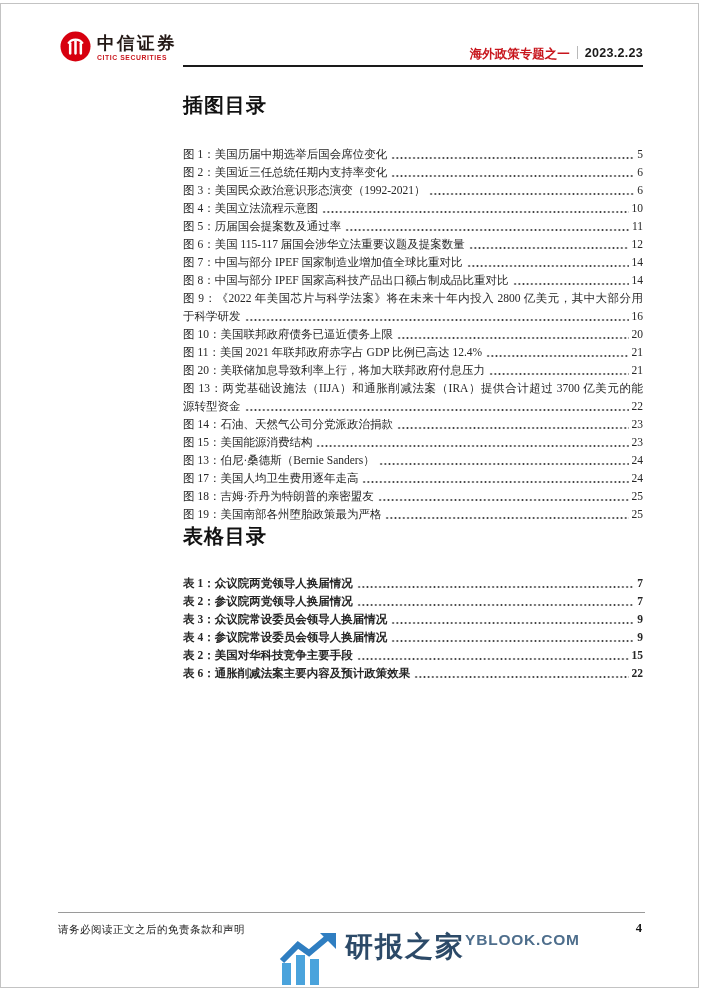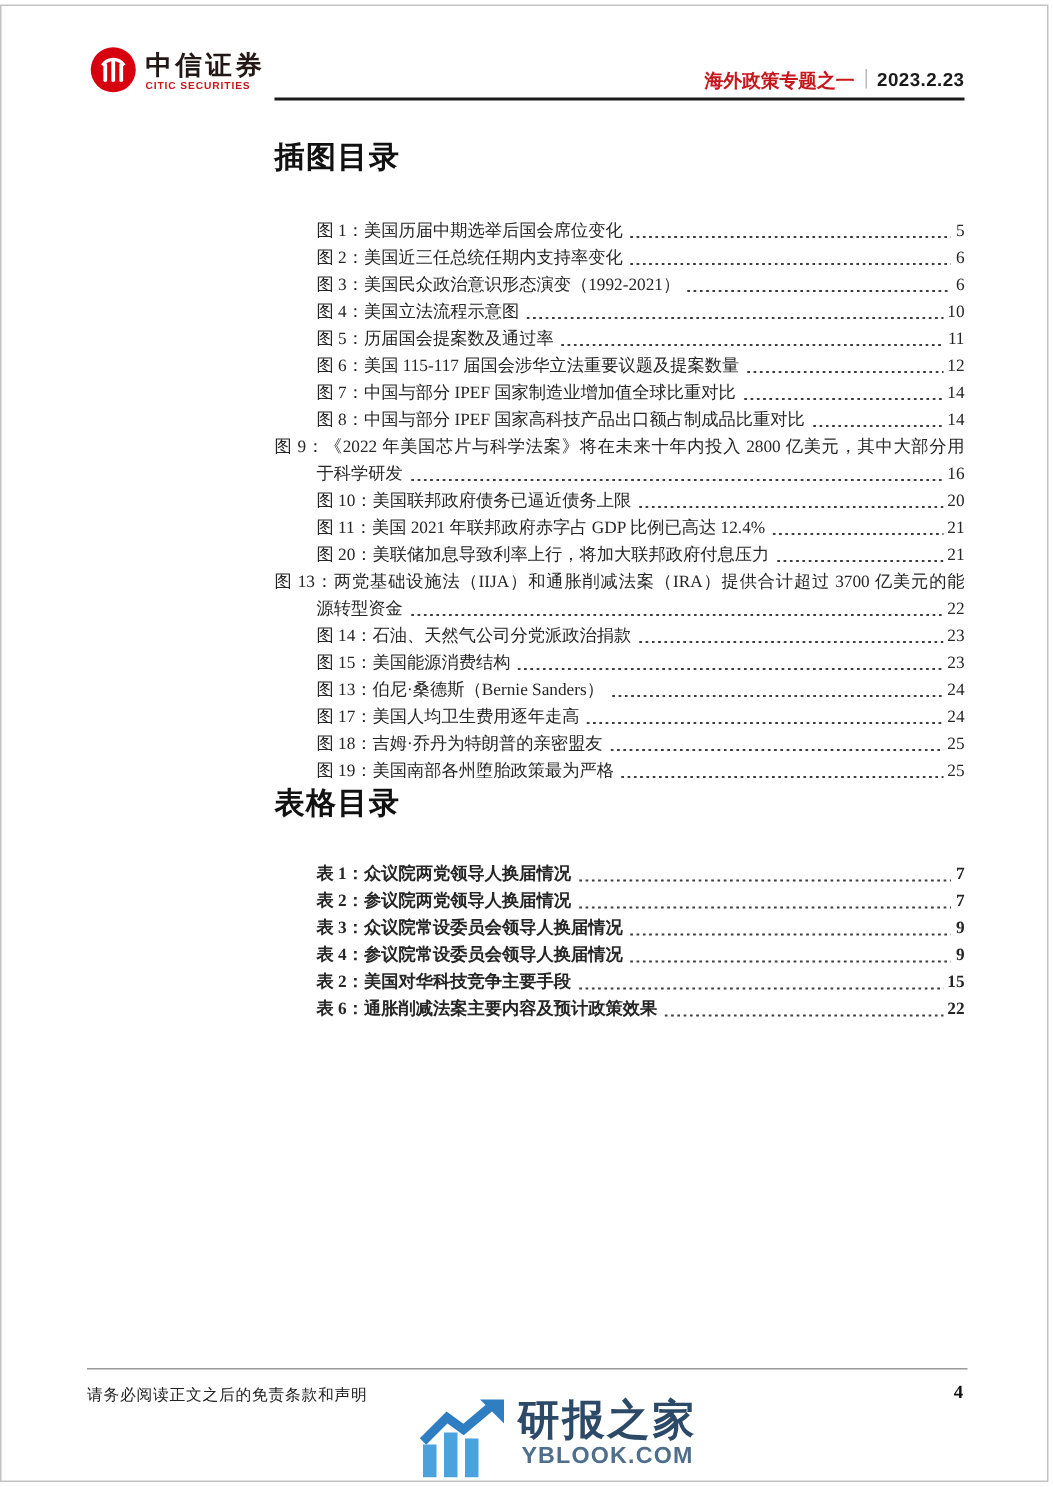--- a/index.html
+++ b/index.html
@@ -58,21 +58,21 @@
   .toc-line { display:flex; line-height:18px; }
   .toc-text, .toc-wrap-line, .toc-page {
     font-family:"Liberation Serif", serif;
     font-size:11.5px; color:#262626;
   }
   .toc-wrap-line {
     line-height:18px;
     text-align:justify; text-align-last:justify;
     overflow:hidden; max-height:18px; white-space:normal;
   }
-  .toc-text { flex:0 0 auto; white-space:nowrap;margin-left:28px; }
+  .toc-text { flex:0 0 auto; white-space:nowrap; }
   .toc-leader {
     flex:1 1 auto; margin:0 3px 0 4px;
     background-image:radial-gradient(circle, #3e3e3e 0.9px, rgba(0,0,0,0) 1.05px);
     background-size:4.2px 4.2px;
     background-repeat:repeat-x;
     background-position:left calc(100% - 3px);
   }
   .toc-page { flex:0 0 auto; }
 
   
@@ -89,21 +89,21 @@
     font-size:12.5px; font-weight:700; color:#111;
     font-family:"Liberation Serif", serif;
   }
 
   
   .watermark {
     position:absolute; left:278px; top:931px;
     display:flex; align-items:flex-start; gap:7px;
   }
   .wm-icon { width:60px; height:54px; display:block; }
-  .wm-text { display:flex; flex-direction:column;align-items:center; }
+  .wm-text { display:flex; flex-direction:row; }
   .wm-cn {
     font-size:28px; font-weight:700; color:#2C4A68;
     letter-spacing:2px; line-height:31px;
   }
   .wm-en {
     font-size:15.5px; font-weight:600; color:#4E6E8C;
     letter-spacing:0.8px; line-height:18px;
   }
 </style>
 </head>

